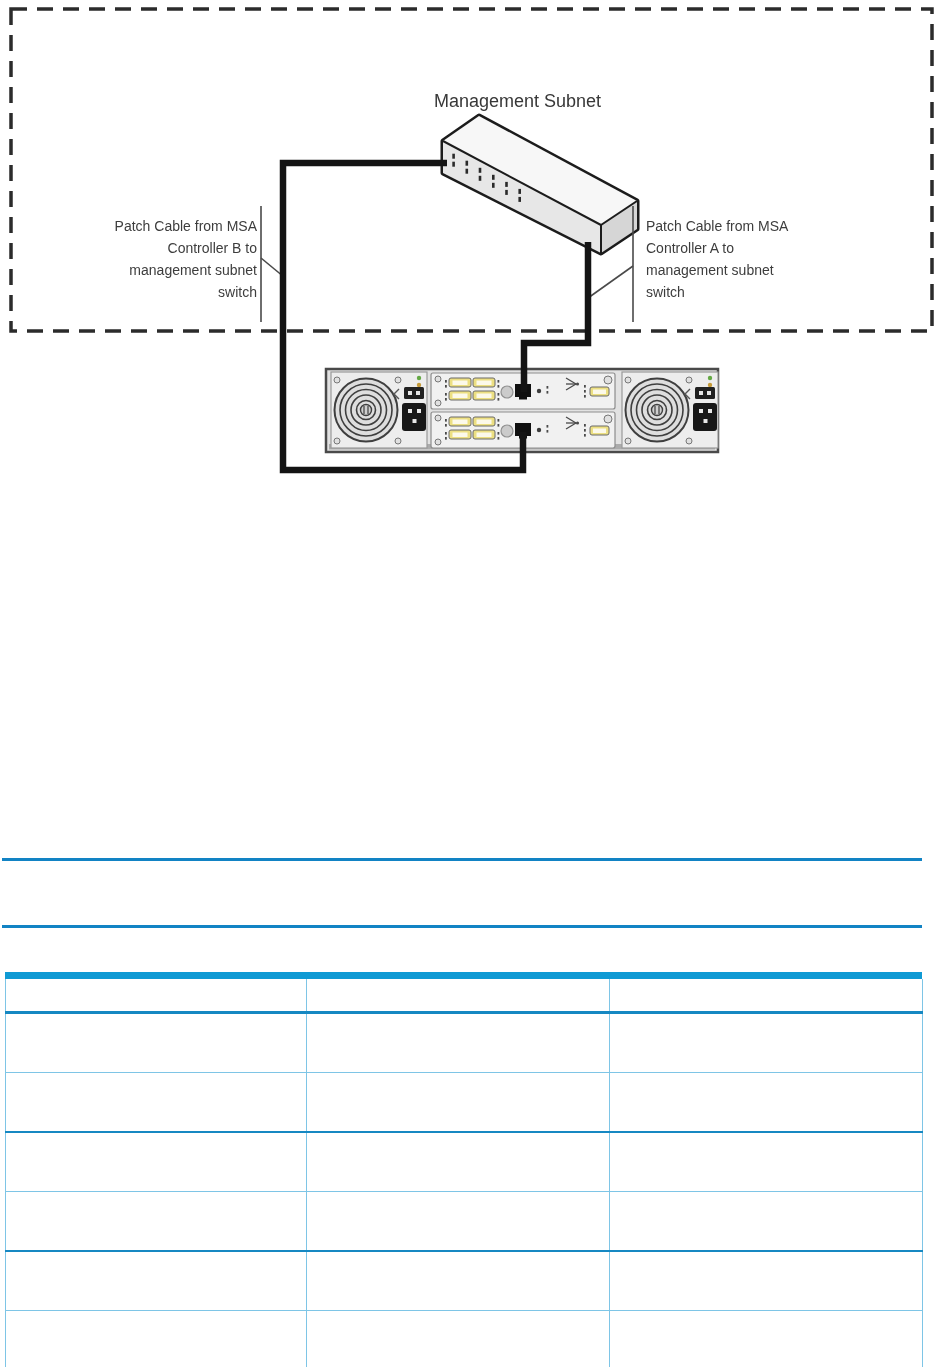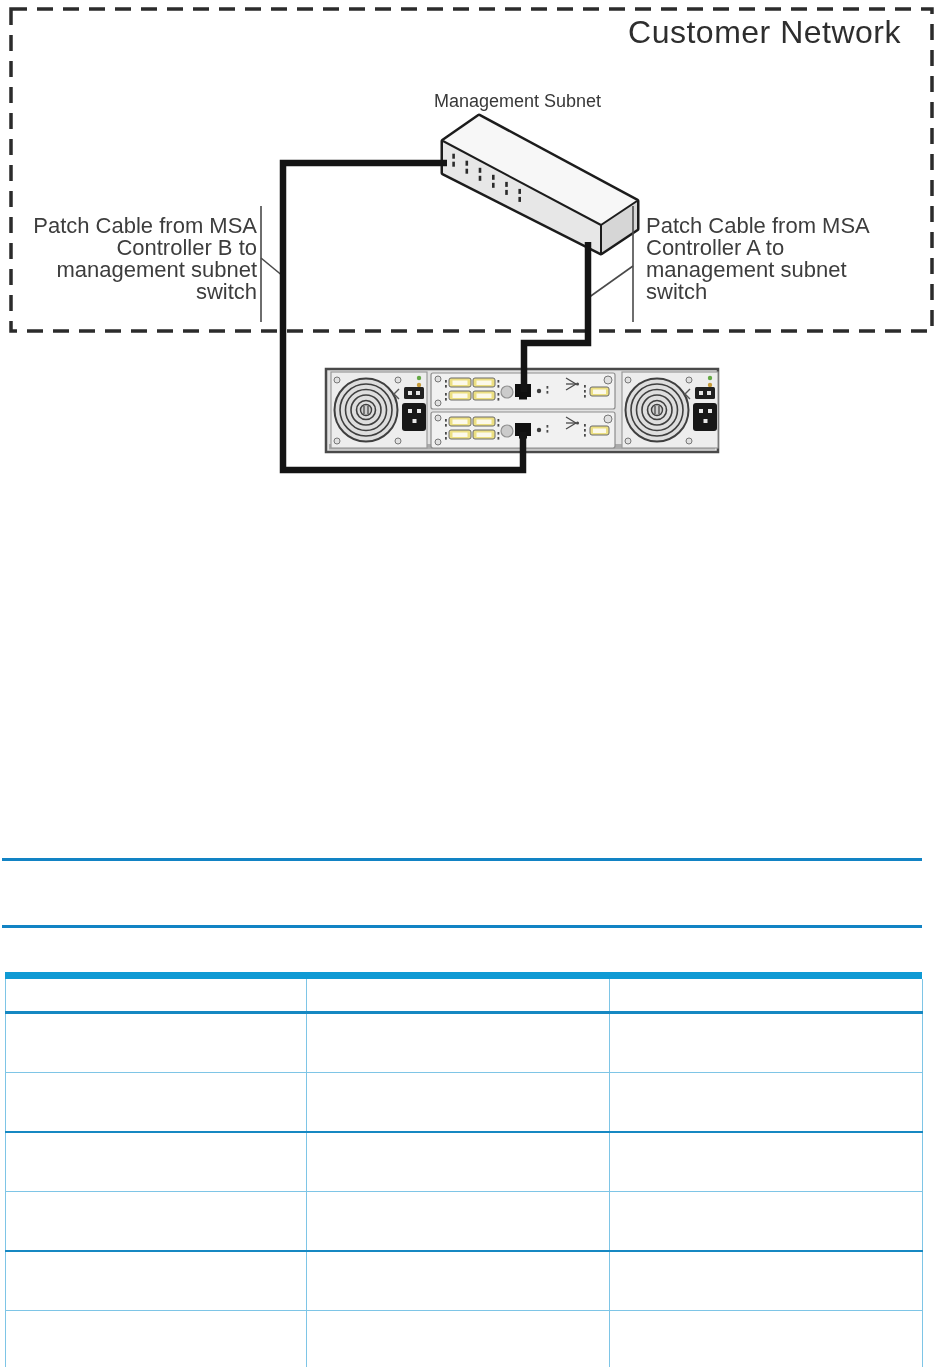--- a/index.html
+++ b/index.html
@@ -2,21 +2,21 @@
 <html><head>
 <meta charset="utf-8">
 <style>
   html,body{margin:0;padding:0;background:#ffffff;}
   .page{position:relative;width:945px;height:1367px;background:#ffffff;overflow:hidden;
         font-family:"Liberation Sans",sans-serif;color:#333;}
   .diagram-svg{position:absolute;left:0;top:0;}
   .lbl{position:absolute;color:#3a3a3a;}
   .net-title{top:14px;right:44px;font-size:32px;letter-spacing:.5px;text-align:right;color:#2e2e2e;}
   .mgmt-lbl{left:434px;top:91px;font-size:18px;color:#383838;}
-  .callout{top:215px;font-size:22px;line-height:22px;white-space:pre-line;color:#3d3d3d;}
+  .callout{top:215px;font-size:14px;line-height:22px;white-space:pre-line;color:#3d3d3d;}
   .callout-b{right:688px;text-align:right;}
   .callout-a{left:646px;text-align:left;}
   .rule{position:absolute;left:2px;width:920px;height:2.5px;background:#1283c4;}
   .rule-1{top:858px;}
   .rule-2{top:925px;}
   .table-topbar{position:absolute;left:5px;top:972px;width:917px;height:7px;background:#0f9ad4;}
   table.doc{position:absolute;left:5px;top:979px;width:917px;border-collapse:collapse;
             table-layout:fixed;border-left:1.5px solid #7ec5e6;border-right:1.5px solid #7ec5e6;}
   table.doc th{height:32px;border-bottom:3px solid #1688c2;border-left:1.5px solid #7ec5e6;
                font-weight:bold;font-size:15px;text-align:left;padding:0 8px;}
@@ -138,21 +138,20 @@
       <use href="#psu-def" xlink:href="#psu-def"></use>
       <use href="#psu-def" xlink:href="#psu-def" x="291"></use>
       <use href="#ctrl-def" xlink:href="#ctrl-def"></use>
       <use href="#ctrl-def" xlink:href="#ctrl-def" y="39"></use>
     </g>
 
     <path d="M447,163 L283,163 L283,470 L523,470 L523,432" fill="none" stroke="#141414" stroke-width="6.5" stroke-linejoin="miter"></path>
     <path d="M588,242 L588,343 L524,343 L524,392" fill="none" stroke="#141414" stroke-width="6.5" stroke-linejoin="miter"></path>
   </svg>
 
-  <div class="lbl net-title">Customer Network</div>
   <div class="lbl mgmt-lbl">Management Subnet</div>
   <div class="lbl callout callout-b">Patch Cable from MSA
 Controller B to
 management subnet
 switch</div>
   <div class="lbl callout callout-a">Patch Cable from MSA
 Controller A to
 management subnet
 switch</div>
 

